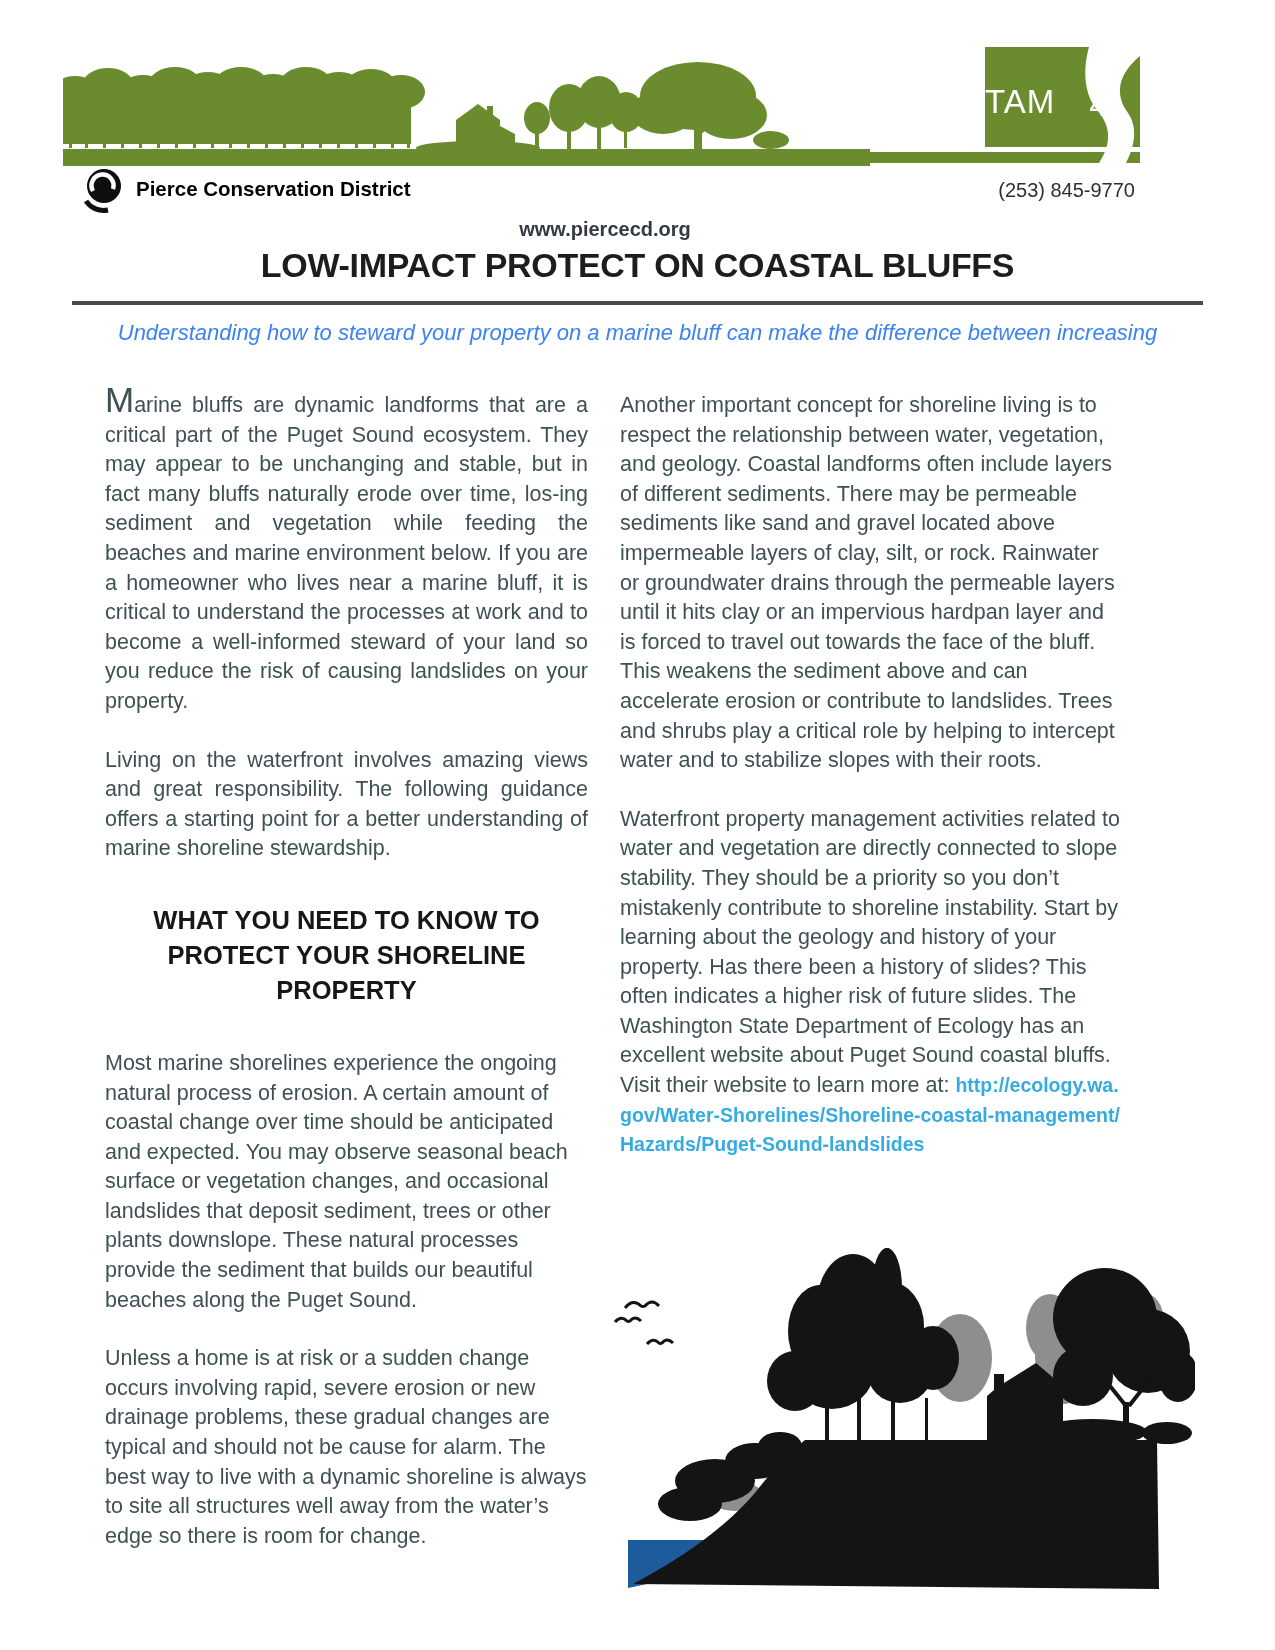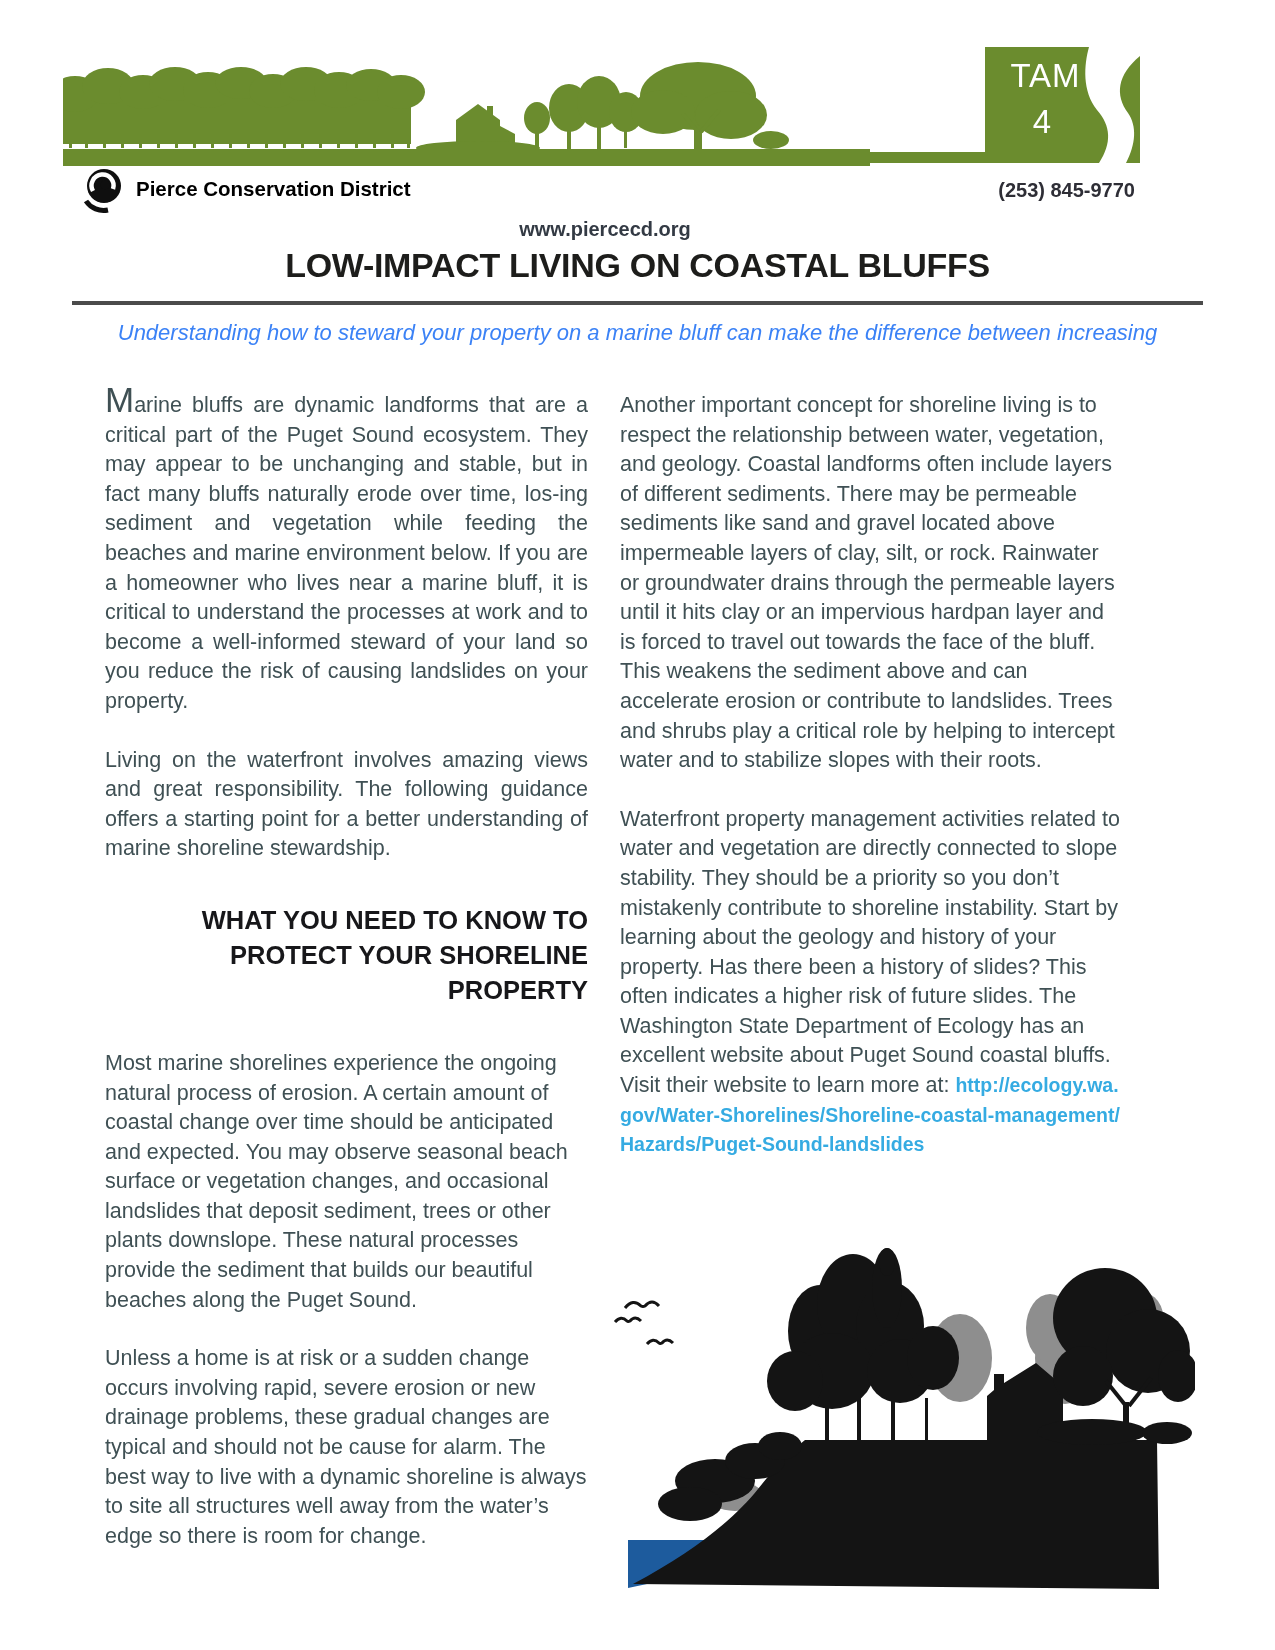--- a/index.html
+++ b/index.html
@@ -16,36 +16,36 @@
     width:1275px;height:1650px;
     background:#ffffff;
     font-family:"Liberation Sans","DejaVu Sans",sans-serif;
     overflow:hidden;
   }
   
   .banner-trees{position:absolute;left:63px;top:60px;width:910px;height:94px;}
   .bar-left{position:absolute;left:63px;top:149px;width:807px;height:17px;background:var(--green);}
   .bar-right{position:absolute;left:868px;top:152px;width:272px;height:11px;background:var(--green);}
   .tam-box{
-    position:absolute;left:985px;top:47px;width:155px;height:116px;
+    position:absolute;left:985px;top:47px;width:155px;height:100px;
     background:var(--green);
-    display:flex;flex-direction:column;align-items:center;justify-content:flex-start;
+    display:flex;flex-direction:row;align-items:center;justify-content:flex-start;
     padding-top:9px;box-sizing:border-box;
   }
   .tam-swoosh{position:absolute;right:0;top:0;width:155px;height:116px;}
   .tam-label,.tam-number{
     position:relative;z-index:2;color:#fff;font-size:33px;line-height:40px;
     letter-spacing:1px;padding-right:34px;
   }
   .tam-number{padding-right:40px;margin-top:6px;}
   
   .logo{position:absolute;left:80px;top:166px;width:48px;height:50px;}
   .org-name{position:absolute;left:136px;top:177px;font-size:20.5px;font-weight:700;color:#000000;}
   .website{position:absolute;left:440px;top:179px;width:330px;text-align:center;font-size:20px;font-weight:600;color:#333a44;margin-top:39px;}
-  .phone{position:absolute;right:140px;top:179px;font-size:20px;font-weight:700;color:#2e2e36;}
+  .phone{position:absolute;right:140px;top:179px;font-size:20px;font-weight:400;color:#2e2e36;}
   
   .title{
     position:absolute;left:0;top:246px;width:100%;text-align:center;
     font-size:34px;font-weight:700;color:var(--ink);letter-spacing:-0.3px;
   }
   .rule{position:absolute;left:72px;top:301px;width:1131px;height:4px;background:#4b4b4b;}
   .subtitle{
     position:absolute;left:0;top:317px;width:100%;text-align:center;
     font-style:italic;font-size:22px;line-height:31px;color:#3b82f6;
   }
@@ -55,21 +55,21 @@
   .col-right{left:620px;width:500px;}
   .col p{
     margin:0 0 29px 0;
     font-size:21.5px;line-height:29.6px;color:var(--body);
   }
   .justify{text-align:justify;}
   .dropcap{font-size:35px;line-height:0;}
   .section-heading{
     margin:39px 0 41px 0;
     font-size:25.5px;line-height:35px;font-weight:700;
-    color:#17171a;text-align:right;
+    color:#17171a;text-align:center;
   }
   .section-heading span{display:block;}
   .doc-link{
     font-size:19.5px;font-weight:700;color:var(--link);
     text-decoration:none;word-break:break-all;line-height:26px;
   }
   
   .bluff-art{position:absolute;left:595px;top:1246px;width:600px;height:395px;}
   .fill-green{fill:var(--green);}
   .stroke-green{stroke:var(--green);}
@@ -161,21 +161,21 @@
     <circle cx="24" cy="20" r="17" fill="#0f0f0f"></circle>
     <path d="M13,25 A11,11 0 1 1 33,23" stroke="#ffffff" stroke-width="4.5" fill="none"></path>
     <circle cx="25" cy="19" r="4.5" fill="#0f0f0f"></circle>
     <path d="M8,31 A19,19 0 0 0 31,38" stroke="#ffffff" stroke-width="4" fill="none"></path>
     <path d="M6,35 A21,21 0 0 0 28,44" stroke="#0f0f0f" stroke-width="5" fill="none"></path>
   </svg>
   <div class="org-name">Pierce Conservation District</div>
   <div class="website">www.piercecd.org</div>
   <div class="phone">(253) 845-9770</div>
 
-  <div class="title">LOW-IMPACT LIVING ON COASTAL BLUFFS</div>
+  <div class="title">LOW-IMPACT PROTECT ON COASTAL BLUFFS</div>
   <div class="rule"></div>
   <div class="subtitle">
     <span>Understanding how to steward your property on a marine bluff can make the difference between increasing</span><br>
   </div>
 
   <div class="col col-left">
     <p class="justify"><span class="dropcap">M</span><span>arine bluffs are dynamic landforms that are a critical part of the Puget Sound ecosystem. They may appear to be unchanging and stable, but in fact many bluffs naturally erode over time, los-ing sediment and vegetation while feeding the beaches and marine environment below. If you are a homeowner who lives near a marine bluff, it is critical to understand the processes at work and to become a well-informed steward of your land so you reduce the risk of causing landslides on your property.</span></p>
     <p class="justify">Living on the waterfront involves amazing views and great responsibility. The following guidance offers a starting point for a better understanding of marine shoreline stewardship.</p>
     <div class="section-heading">
       <span>WHAT YOU NEED TO KNOW TO</span>

